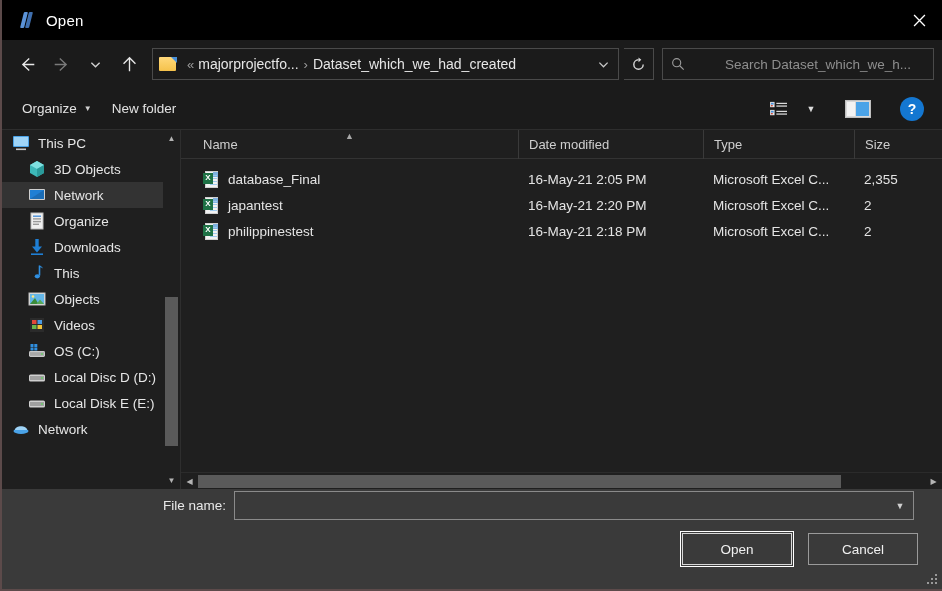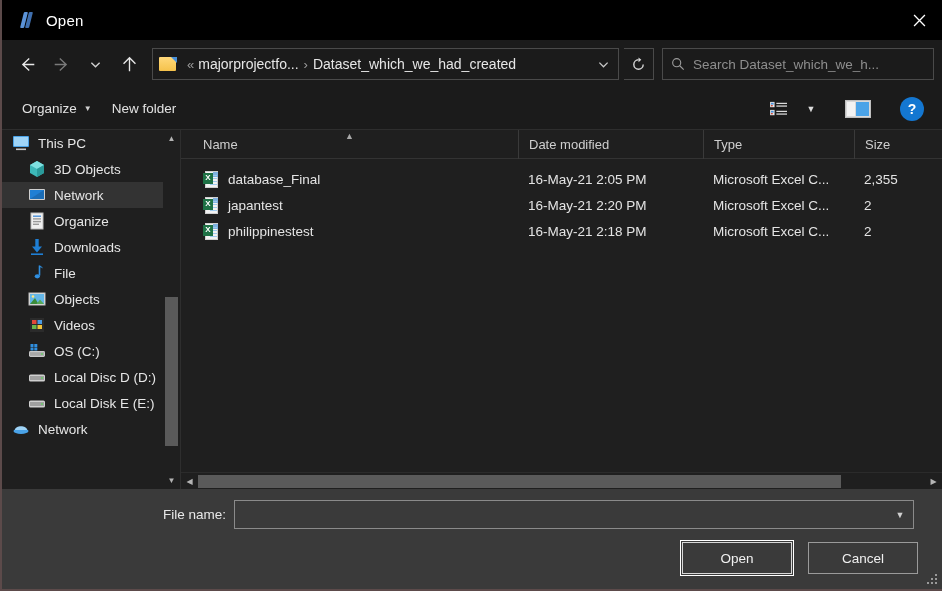--- a/index.html
+++ b/index.html
@@ -118,20 +118,21 @@
   }
   .searchbox .s-ico {
     width: 30px; display: flex; align-items: center; justify-content: center;
     color: #9b9b9b;
   }
   .searchbox .s-ico svg { width: 14px; height: 14px; }
   .searchbox input {
     flex: 1; background: transparent; border: none; outline: none;
     color: #d0d0d0; font-size: 13.5px;
     font-family: "Liberation Sans", sans-serif;
+    margin-left: 32px;
   }
   .searchbox input::placeholder { color: #8e8e8e; }
 
   
   .cmdbar {
     height: 42px; min-height: 42px;
     background: #1b1b1b;
     display: flex; align-items: center;
     padding: 0 10px;
     border-bottom: 1px solid #2e2e2e;
@@ -285,21 +286,21 @@
   }
 
   
   .footer {
     height: 100px; min-height: 100px;
     background: #3a3a3a;
     position: relative;
   }
   .fname-row {
     display: flex; align-items: center;
-    padding-top: 11px;
+    padding-top: 2px;
   }
   .fname-label {
     color: #e8e8e8; font-size: 13.5px;
     width: 232px; text-align: right; padding-right: 8px;
   }
   .fname-box {
     width: 680px; height: 29px;
     background: #3a3a3a;
     border: 1px solid #8a8a8a;
     display: flex; align-items: center;
@@ -503,21 +504,21 @@
         <span class="side-label">Downloads</span>
       </div>
       <div class="side-item">
         <span class="ico">
           <svg viewBox="0 0 18 18">
               <path d="M11.5 1.5 L11.5 11.5" stroke="#2f8fe0" stroke-width="1.6"></path>
               <path d="M11.5 1.5 C13.5 2.4 14.6 3.2 15 4.6 C13.8 3.5 12.8 3.3 11.5 3.2 Z" fill="#2f8fe0"></path>
               <ellipse cx="9.3" cy="12.3" rx="2.6" ry="2.1" fill="#2f8fe0"></ellipse>
             </svg>
         </span>
-        <span class="side-label">File</span>
+        <span class="side-label">This</span>
       </div>
       <div class="side-item">
         <span class="ico">
           <svg viewBox="0 0 18 18">
               <rect x="1" y="3" width="16" height="12" fill="#e8e8e8" stroke="#bdbdbd"></rect>
               <rect x="2" y="4" width="14" height="10" fill="#63b6e8"></rect>
               <path d="M2 14 L7 8 L10.5 14 Z" fill="#3b8c3b"></path>
               <path d="M8.5 14 L12 9.5 L16 14 Z" fill="#57a957"></path>
               <circle cx="5" cy="6.5" r="1.3" fill="#ffe680"></circle>
             </svg>

